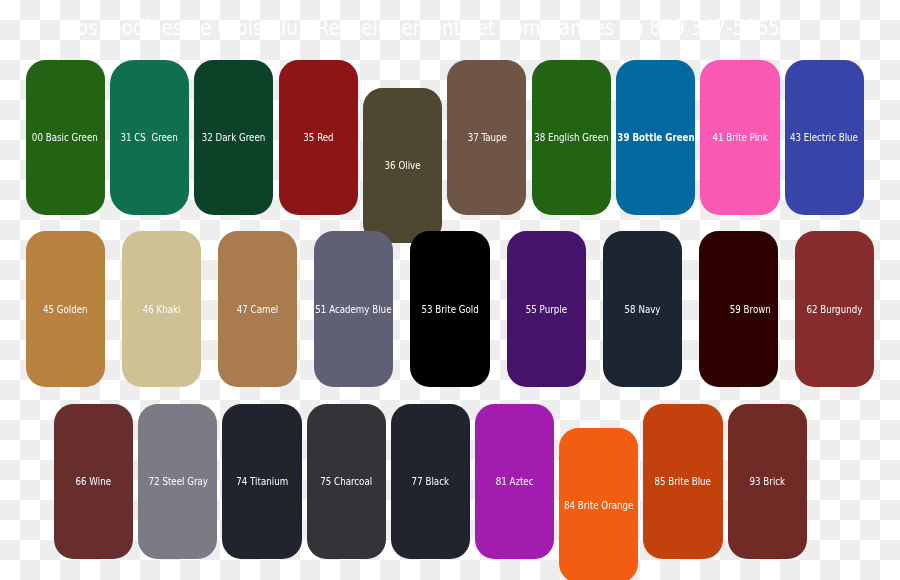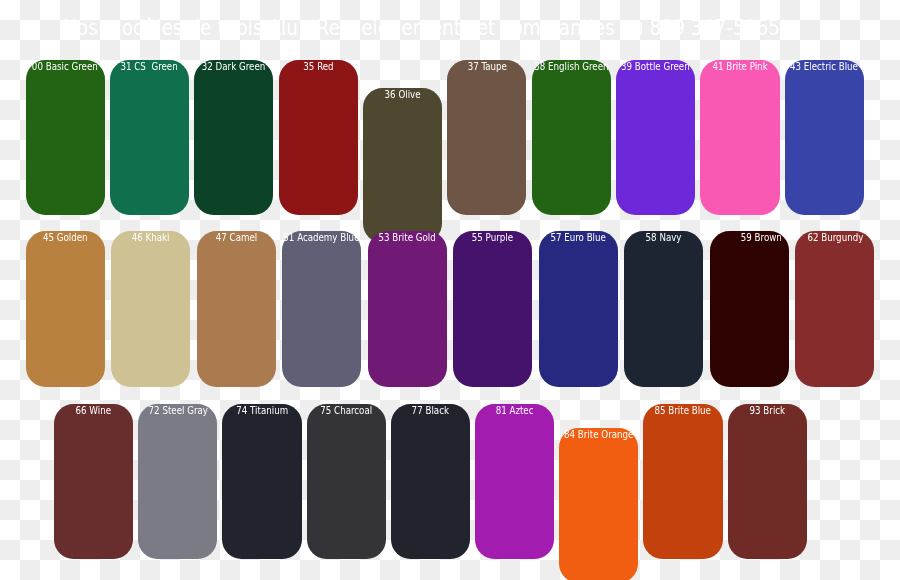--- a/index.html
+++ b/index.html
@@ -54,20 +54,21 @@
   .row-2 { left: 54px; top: 403.7px; width: 752.8px; height: 155px; }
   .row-0 .swatch { height: 155.2px; }
   .row-1 .swatch { height: 156.3px; }
   .row-2 .swatch { height: 155px; }
 
   .swatch {
     width: 79.2px;
     height: 155px;
     border-radius: 19.5px;
     display: flex;
+    align-items: center;
     justify-content: center;
     box-sizing: border-box;
   }
   .swatch-label {
     color: #ffffff;
     -webkit-font-smoothing: antialiased;
     font-family: "DejaVu Sans", sans-serif;
     font-stretch: condensed;
     font-size: 10.5px;
     line-height: 13px;
@@ -80,39 +81,39 @@
 </head>
 <body>
 
 <div class="title">Nos modèles de tapis Alu - Renseignements et commandes au 819 347-5965</div>
 
 <div class="grid">
     <div class="row row-0">
       <div class="swatch" style="background: rgb(34, 99, 20);">
         <span class="swatch-label">00 Basic Green</span>
       </div>
-      <div class="swatch" style="background: rgb(16, 112, 77);">
+      <div class="swatch" style="background: rgb(16, 112, 77); border-radius: 24px;">
         <span class="swatch-label">31 CS  Green</span>
       </div>
       <div class="swatch" style="background: rgb(12, 66, 39);">
         <span class="swatch-label">32 Dark Green</span>
       </div>
       <div class="swatch" style="background: rgb(142, 21, 21);">
         <span class="swatch-label">35 Red</span>
       </div>
       <div class="swatch" style="background: rgb(78, 72, 48); margin-top: 28px;">
         <span class="swatch-label">36 Olive</span>
       </div>
       <div class="swatch" style="background: rgb(111, 85, 69);">
         <span class="swatch-label">37 Taupe</span>
       </div>
       <div class="swatch" style="background: rgb(34, 99, 20);">
         <span class="swatch-label">38 English Green</span>
       </div>
-      <div class="swatch" style="background: #6d28d9;">
+      <div class="swatch" style="background: #0369a1; font-weight: bold;">
         <span class="swatch-label">39 Bottle Green</span>
       </div>
       <div class="swatch" style="background: rgb(249, 88, 179);">
         <span class="swatch-label">41 Brite Pink</span>
       </div>
       <div class="swatch" style="background: rgb(57, 68, 168);">
         <span class="swatch-label">43 Electric Blue</span>
       </div>
     </div>
     <div class="row row-1">
@@ -121,28 +122,25 @@
       </div>
       <div class="swatch" style="background: rgb(206, 193, 148);">
         <span class="swatch-label">46 Khaki</span>
       </div>
       <div class="swatch" style="background: rgb(170, 123, 78);">
         <span class="swatch-label">47 Camel</span>
       </div>
       <div class="swatch" style="background: rgb(95, 96, 117);">
         <span class="swatch-label">51 Academy Blue</span>
       </div>
-      <div class="swatch" style="background: #701a75;">
+      <div class="swatch" style="background: #000000;">
         <span class="swatch-label">53 Brite Gold</span>
       </div>
       <div class="swatch" style="background: rgb(69, 19, 108);">
         <span class="swatch-label">55 Purple</span>
-      </div>
-      <div class="swatch" style="background: rgb(39, 41, 128);">
-        <span class="swatch-label">57 Euro Blue</span>
       </div>
       <div class="swatch" style="background: rgb(28, 37, 49);">
         <span class="swatch-label">58 Navy</span>
       </div>
       <div class="swatch" style="background: rgb(47, 2, 2); padding-left: 24px;">
         <span class="swatch-label">59 Brown</span>
       </div>
       <div class="swatch" style="background: rgb(135, 44, 45);">
         <span class="swatch-label">62 Burgundy</span>
       </div>

